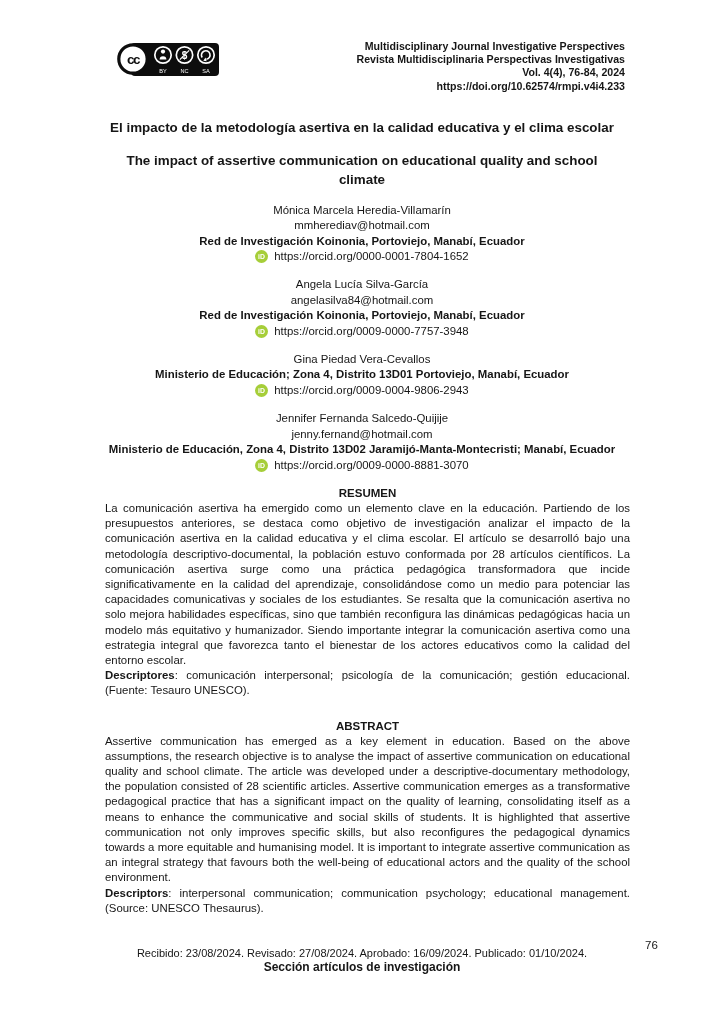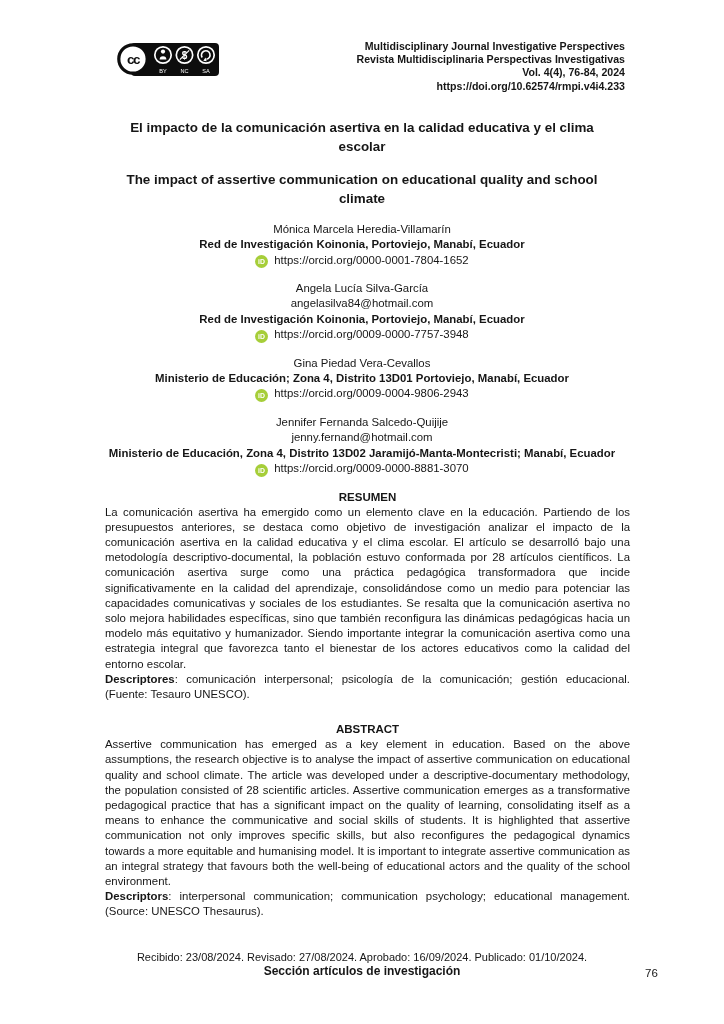--- a/index.html
+++ b/index.html
@@ -44,21 +44,21 @@
   .author {
     text-align: center;
     font-size: 11.4px;
     line-height: 15.4px;
     margin: 0 60px 13px;
   }
   .author .affil { font-weight: bold; }
   .orcid-line {
     display: flex;
     justify-content: center;
-    align-items: flex-end;
+    align-items: center;
     gap: 6px;
   }
   .orcid-line svg { width: 13px; height: 13px; flex: 0 0 auto; }
   .orcid-url { cursor: pointer; }
   
   .content { margin: 0 94px 0 105px; }
   .sec-head {
     text-align: center;
     font-weight: bold;
     font-size: 11.5px;
@@ -82,21 +82,20 @@
     text-align: center;
     font-weight: bold;
     font-size: 12px;
     line-height: 14.5px;
   }
   .page-number {
     position: absolute;
     left: 645px;
     top: 939px;
     font-size: 11.5px;
-    margin-top: 28px;
   }
 </style>
 </head>
 <body>
 
 <div class="page">
 
   <div class="header-row">
     <div class="cc-badge">
       <svg viewBox="0 0 104 38" xmlns="http://www.w3.org/2000/svg">
@@ -131,27 +130,28 @@
       </svg>
     </div>
     <div class="journal-info">
       <div>Multidisciplinary Journal Investigative Perspectives</div>
       <div>Revista Multidisciplinaria Perspectivas Investigativas</div>
       <div>Vol. 4(4), 76-84, 2024</div>
       <div>https://doi.org/10.62574/rmpi.v4i4.233</div>
     </div>
   </div>
 
-  <h1 class="title-es">El impacto de la comunicación asertiva en la calidad educativa y el clima escolar</h1>
+  <h1 class="title-es">El impacto de la metodología asertiva en la calidad educativa y el clima escolar</h1>
   <h1 class="title-en">The impact of assertive communication on educational quality and school climate</h1>
 
   <div class="authors">
 
     <div class="author">
       <div>Mónica Marcela Heredia-Villamarín</div>
+      <div>mmherediav@hotmail.com</div>
       <div class="affil">Red de Investigación Koinonia, Portoviejo, Manabí, Ecuador</div>
       <div class="orcid-line">
         <svg viewBox="0 0 16 16">
             <circle cx="8" cy="8" r="8" fill="#A6CE39"></circle>
             <text x="8" y="11.2" text-anchor="middle" font-size="8.5" font-weight="bold" fill="#ffffff" font-family="Liberation Sans, sans-serif">iD</text>
           </svg>
         <span class="orcid-url">https://orcid.org/0000-0001-7804-1652</span>
       </div>
     </div>
 

